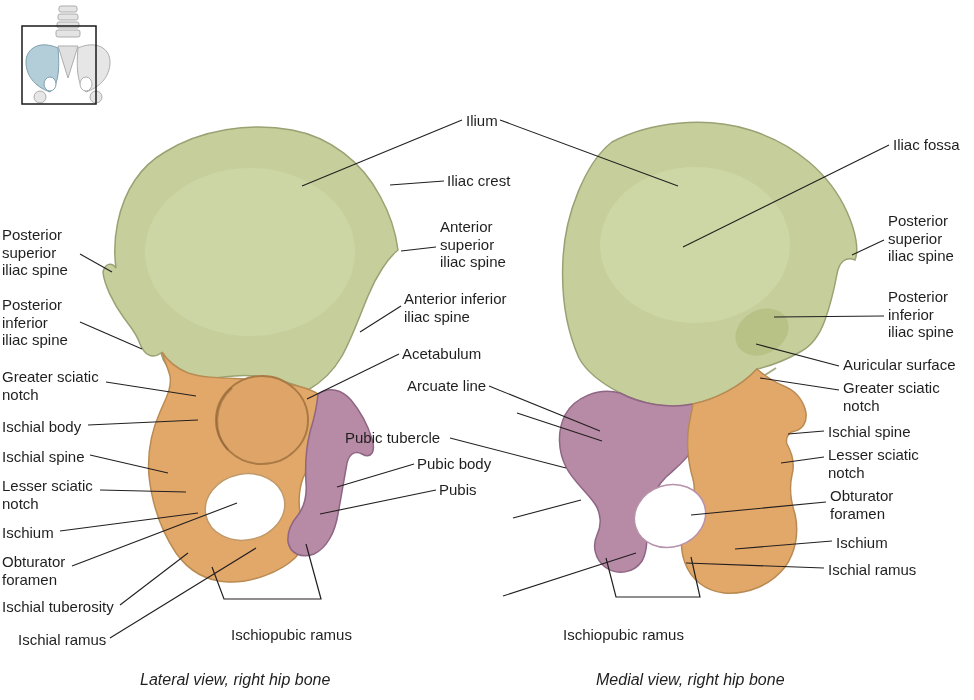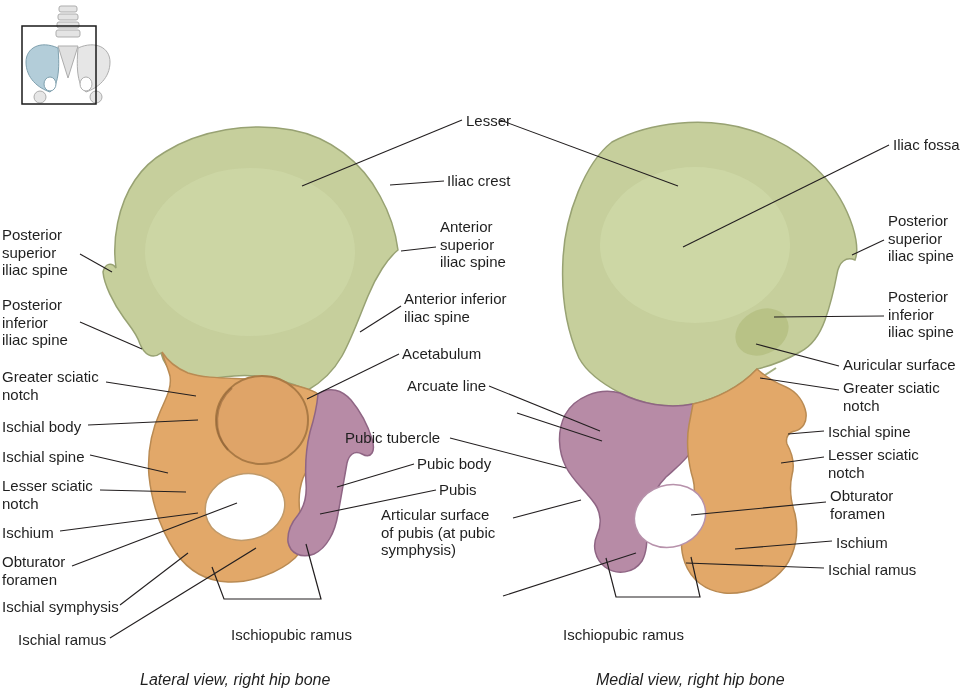--- a/index.html
+++ b/index.html
@@ -143,38 +143,35 @@
 iliac spine</div>
   <div class="label" style="left:2px;top:368px">Greater sciatic
 notch</div>
   <div class="label" style="left:2px;top:418px">Ischial body</div>
   <div class="label" style="left:2px;top:448px">Ischial spine</div>
   <div class="label" style="left:2px;top:477px">Lesser sciatic
 notch</div>
   <div class="label" style="left:2px;top:524px">Ischium</div>
   <div class="label" style="left:2px;top:553px">Obturator
 foramen</div>
-  <div class="label" style="left:2px;top:598px">Ischial symphysis</div>
+  <div class="label" style="left:2px;top:598px">Ischial tuberosity</div>
   <div class="label" style="left:18px;top:631px">Ischial ramus</div>
 
-  <div class="label" style="left:466px;top:112px">Lesser</div>
+  <div class="label" style="left:466px;top:112px">Ilium</div>
   <div class="label" style="left:447px;top:172px">Iliac crest</div>
   <div class="label" style="left:440px;top:218px">Anterior
 superior
 iliac spine</div>
   <div class="label" style="left:404px;top:290px">Anterior inferior
 iliac spine</div>
   <div class="label" style="left:402px;top:345px">Acetabulum</div>
   <div class="label" style="left:407px;top:377px">Arcuate line</div>
   <div class="label" style="left:345px;top:429px">Pubic tubercle</div>
   <div class="label" style="left:417px;top:455px">Pubic body</div>
   <div class="label" style="left:439px;top:481px">Pubis</div>
-  <div class="label" style="left:381px;top:506px">Articular surface
-of pubis (at pubic
-symphysis)</div>
 
   <div class="label" style="left:893px;top:136px">Iliac fossa</div>
   <div class="label" style="left:888px;top:212px">Posterior
 superior
 iliac spine</div>
   <div class="label" style="left:888px;top:288px">Posterior
 inferior
 iliac spine</div>
   <div class="label" style="left:843px;top:356px">Auricular surface</div>
   <div class="label" style="left:843px;top:379px">Greater sciatic

